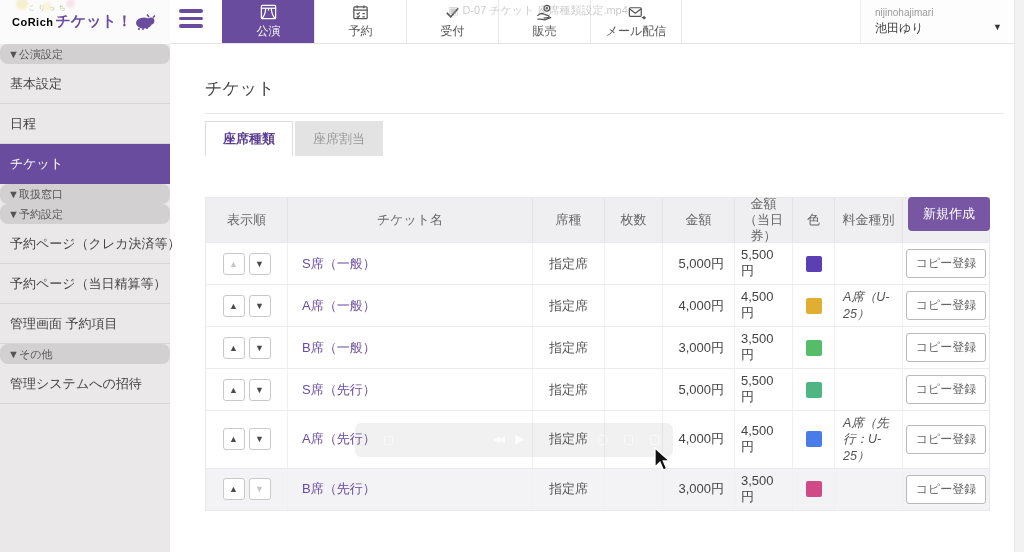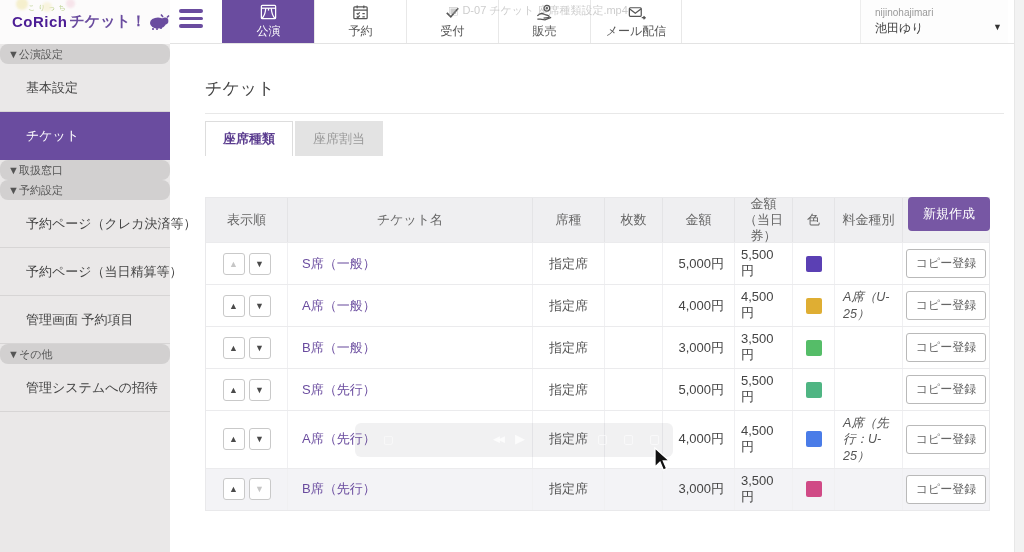--- a/index.html
+++ b/index.html
@@ -9,24 +9,24 @@
 
   
   .sidebar{ position:absolute; left:0; top:0; bottom:0; width:170px; background:#eae8e8; z-index:10; }
   .logo{ height:44px; background:#fcfbfb; position:relative; padding:3px 0 0 12px; overflow:hidden; cursor:pointer; }
   .dot{ position:absolute; border-radius:50%; opacity:.55; filter:blur(1px); }
   .dot1{ left:16px; top:-2px; width:12px; height:12px; background:#f0e6a8; }
   .dot2{ left:42px; top:2px; width:10px; height:10px; background:#f6efc9; }
   .dot3{ left:66px; top:-1px; width:9px; height:9px; background:#f3d3de; }
   .furigana{ font-size:7px; color:#b3cc82; letter-spacing:3px; margin-left:16px; height:9px; }
   .logo-line{ display:flex; align-items:center; gap:2px; }
-  .logo-corich{ font-size:15px; font-weight:bold; color:#4c1d95; letter-spacing:.5px; }
+  .logo-corich{ font-size:11px; font-weight:bold; color:#000000; letter-spacing:.5px; }
   .logo-product{ font-size:15px; font-weight:bold; color:var(--accent); }
   .side-section{ height:20px; display:flex; align-items:center; padding-left:8px; font-size:11px; color:#555; background:#d2d0d0;border-radius:8px; }
-  .side-item{ height:48px; display:flex; align-items:center; padding-left:26px; font-size:13px; color:#444; background:#eae8e8; border-bottom:1px solid #d7d5d5; cursor:pointer; white-space:nowrap; }
+  .side-item{ height:40px; display:flex; align-items:center; padding-left:10px; font-size:13px; color:#444; background:#eae8e8; border-bottom:1px solid #d7d5d5; cursor:pointer; white-space:nowrap; }
   .side-item.active{ background:var(--accent); color:#fff; border-bottom-color:var(--accent); }
 
   
   .topbar{ position:absolute; left:170px; top:0; right:0; height:44px; background:#fff; border-bottom:1px solid #e3e3e3; display:flex; align-items:stretch; z-index:10; }
   .hamburger{ width:26px; margin:9px 9px 0 9px; display:flex; flex-direction:column; gap:4px; cursor:pointer; height:24px; }
   .hamburger span{ display:block; width:24px; height:3.5px; background:var(--accent); border-radius:2px; }
   .tabs{ display:flex; margin-left:8px; }
   .tab{ width:92px; display:flex; flex-direction:column; align-items:center; justify-content:center; gap:1px; border-left:1px solid #e8e8e8; color:#555; font-size:12px; cursor:pointer; }
   .tab:last-child{ border-right:1px solid #e8e8e8; }
   .tab.active{ background:var(--accent); color:#fff; border-left-color:var(--accent); }
@@ -94,20 +94,21 @@
         <ellipse cx="10" cy="10" rx="8" ry="5.5" fill="#6a4c9f"></ellipse>
         <circle cx="17" cy="8" r="3.4" fill="#6a4c9f"></circle>
         <path d="M15 4 l-2-2.5 M19 4.5 l2-2" stroke="#6a4c9f" stroke-width="1.6"></path>
         <path d="M5 15 v2 M9 15 v2 M13 14 v2" stroke="#6a4c9f" stroke-width="1.6"></path>
       </svg>
     </div>
   </div>
   <nav id="side-nav">
       <div class="side-section">▼公演設定</div>
       <div class="side-item">基本設定</div>
+      <div class="side-item">日程</div>
       <div class="side-item active">チケット</div>
       <div class="side-section">▼取扱窓口</div>
       <div class="side-section">▼予約設定</div>
       <div class="side-item">予約ページ（クレカ決済等）</div>
       <div class="side-item">予約ページ（当日精算等）</div>
       <div class="side-item">管理画面 予約項目</div>
       <div class="side-section">▼その他</div>
       <div class="side-item">管理システムへの招待</div>
     </nav>
 </aside>

